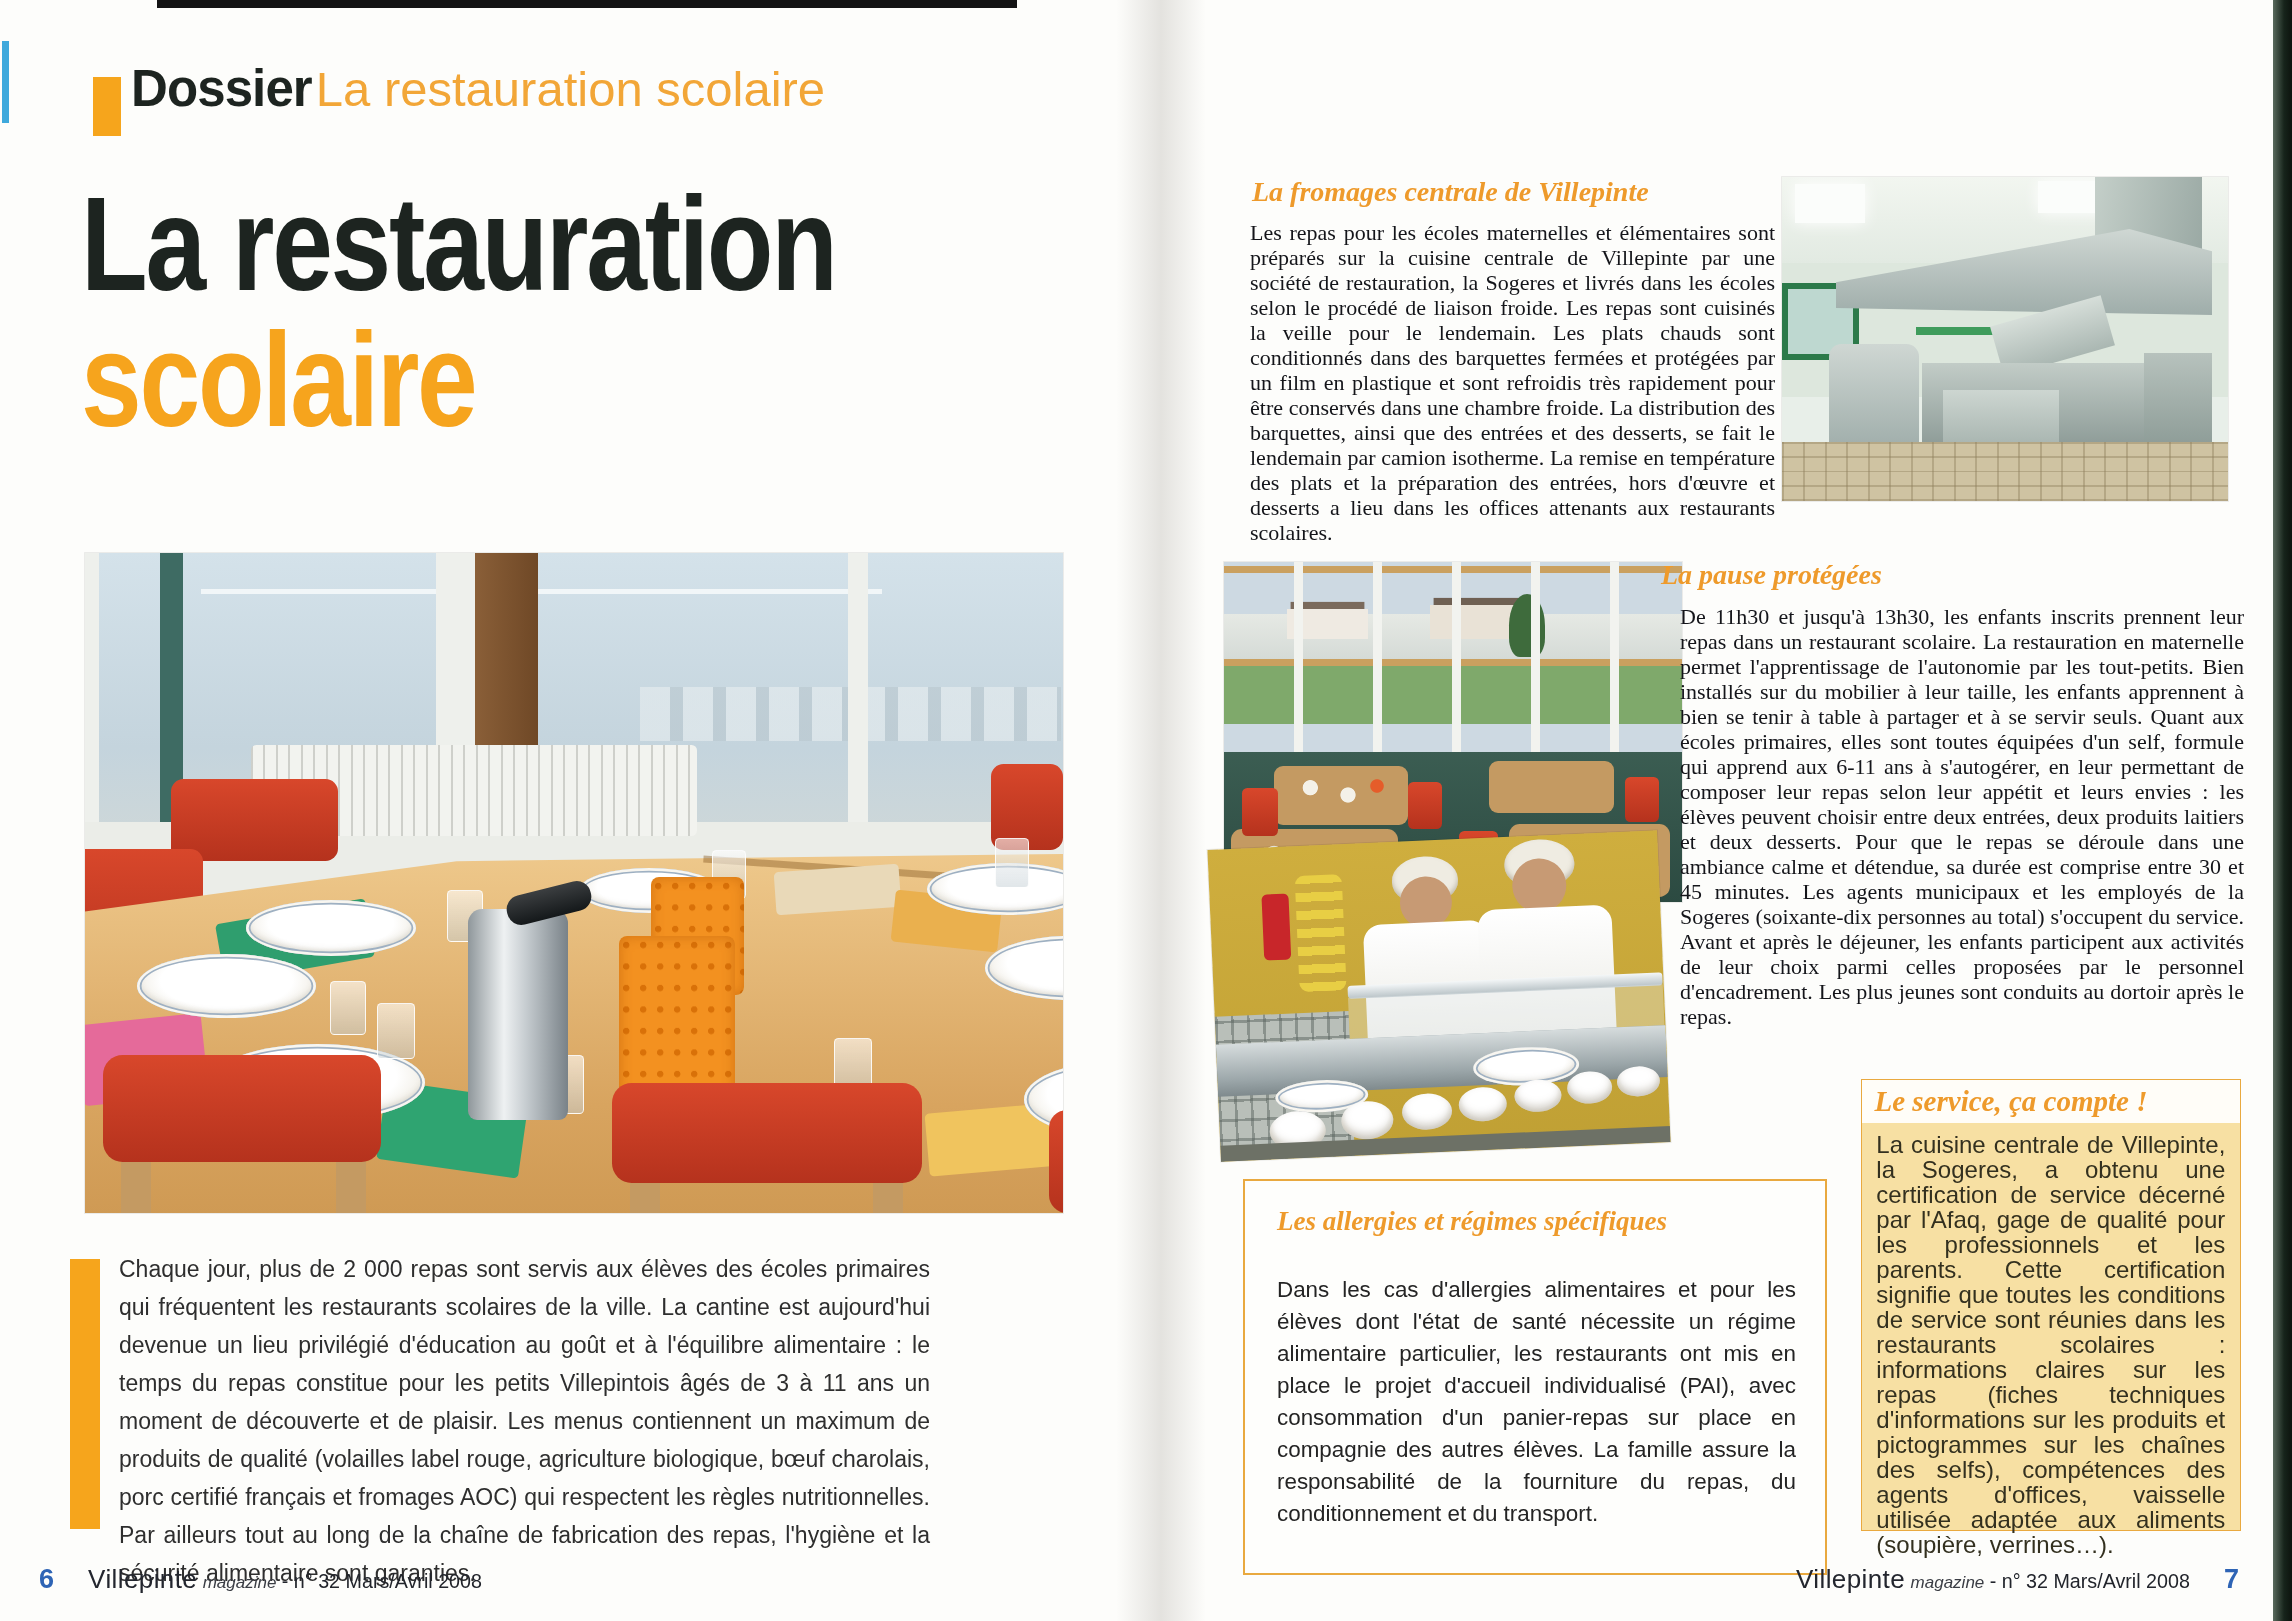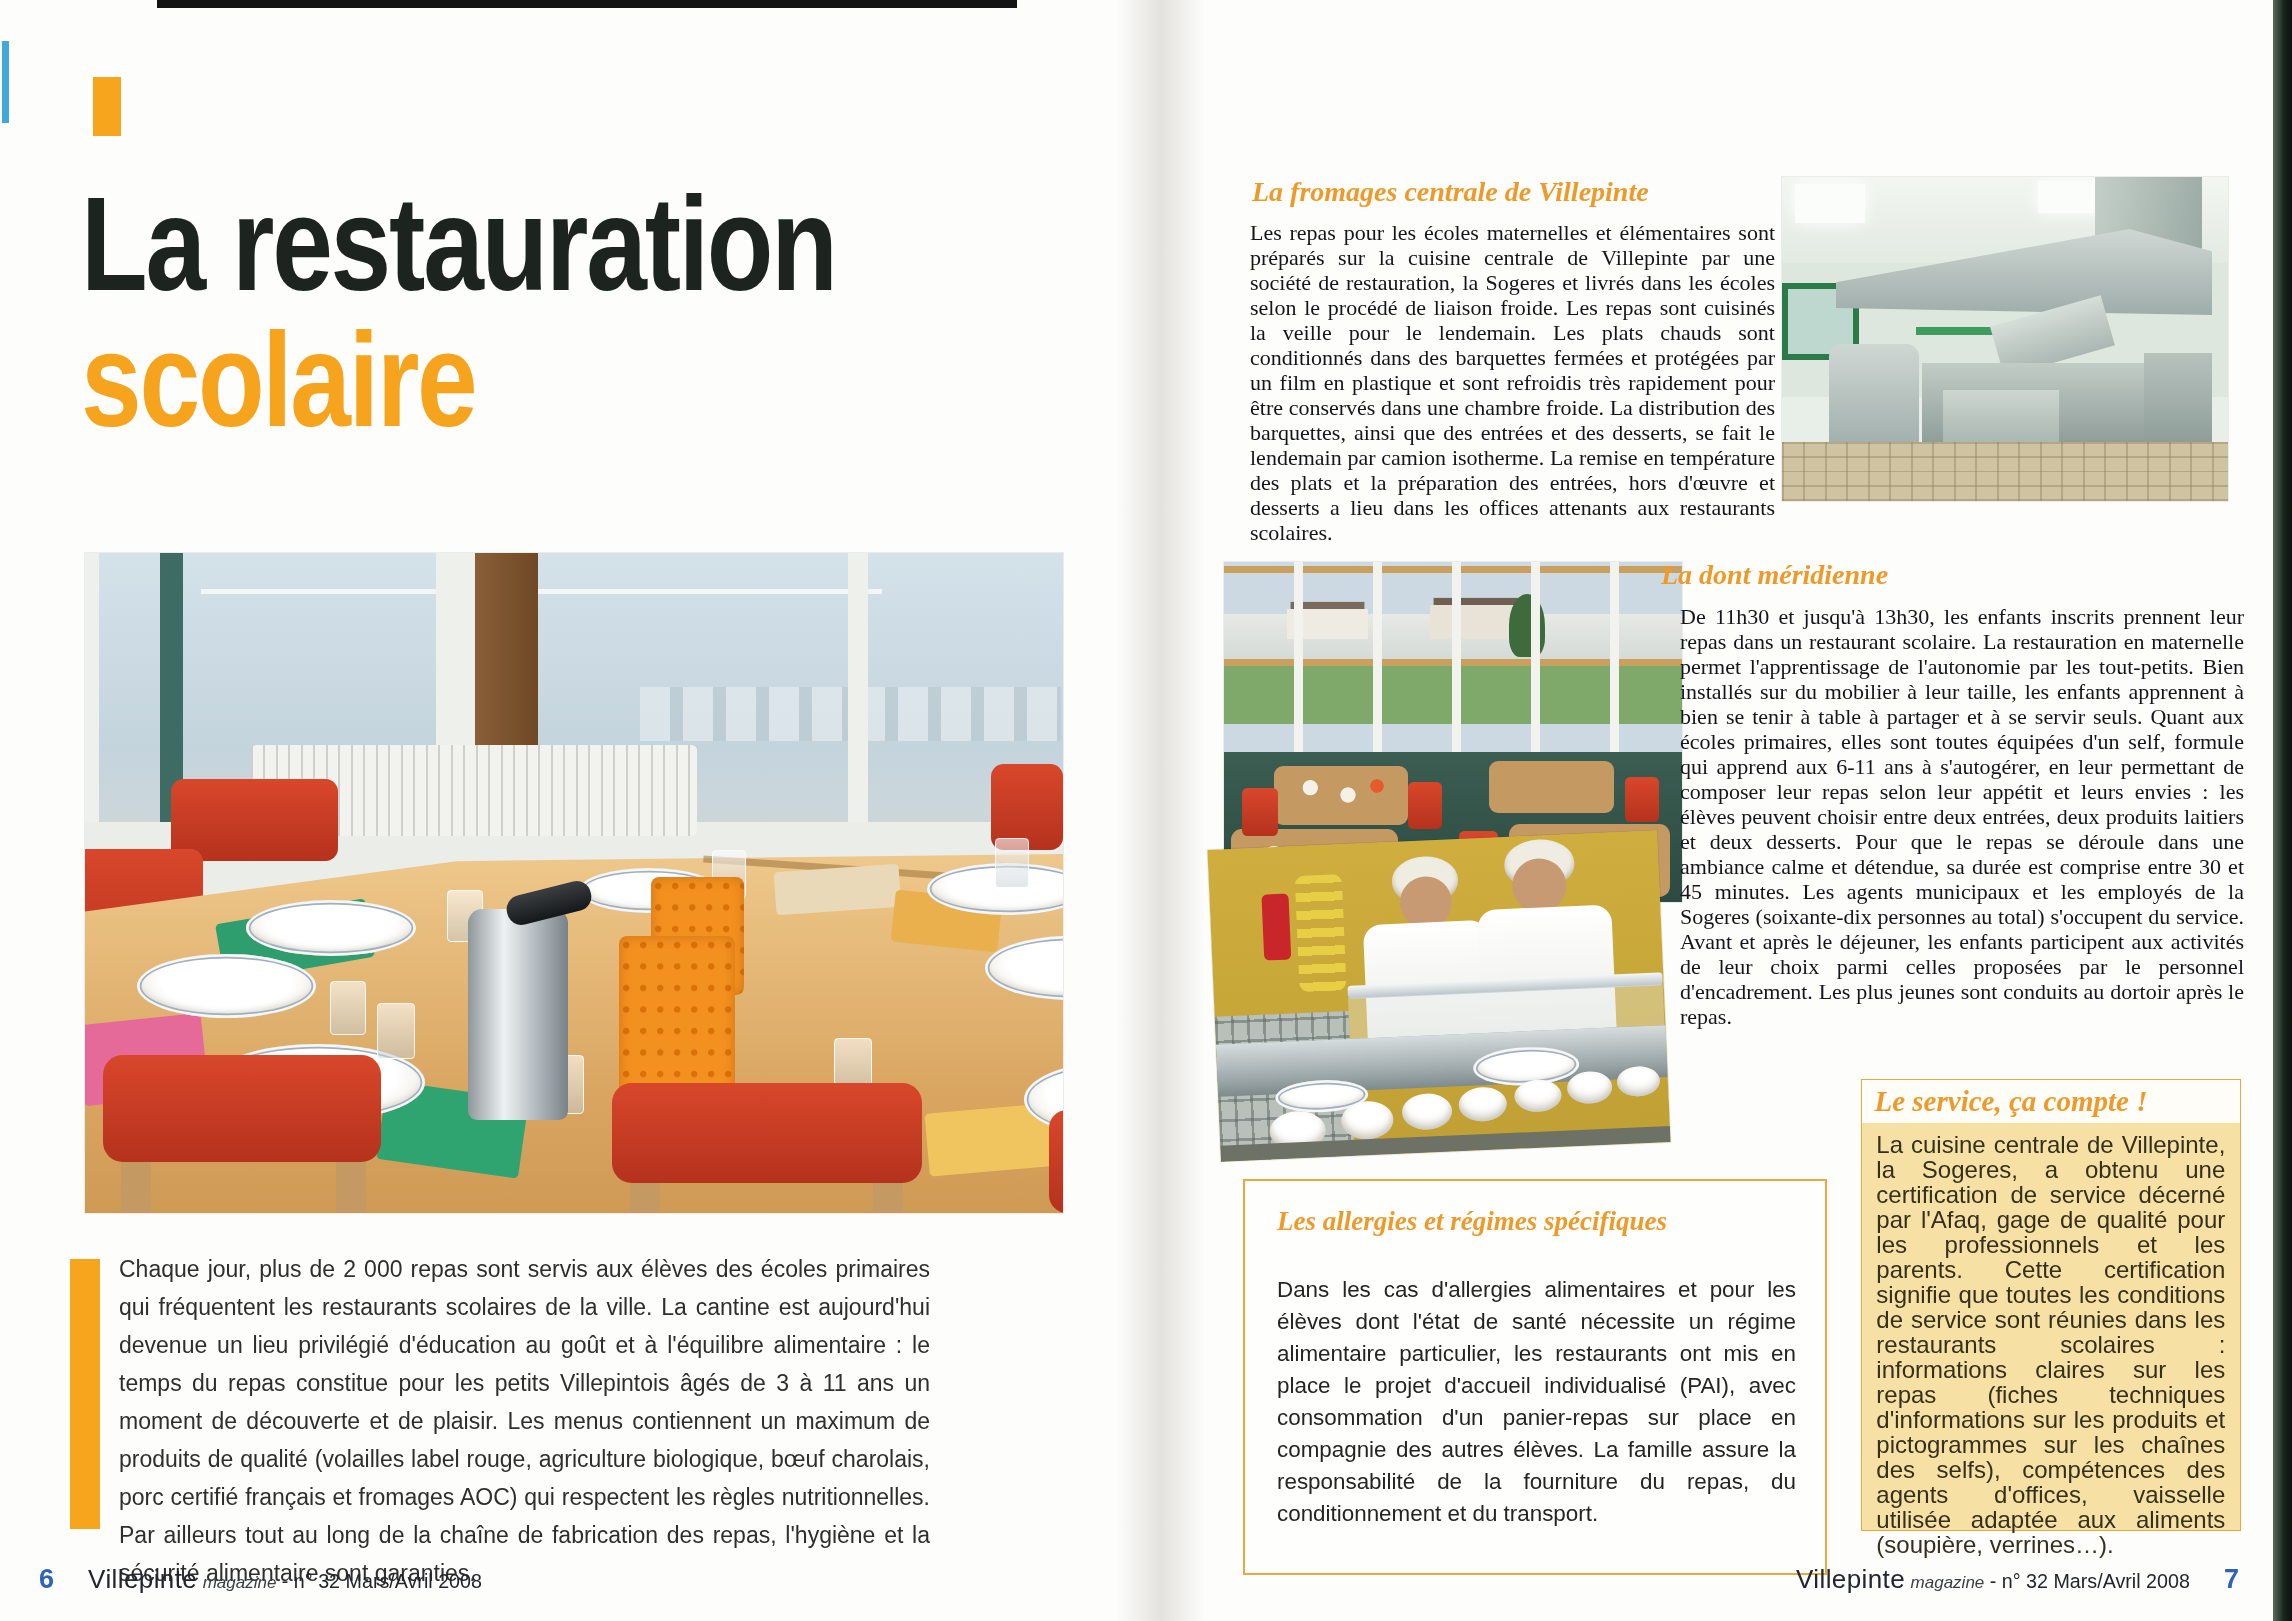--- a/index.html
+++ b/index.html
@@ -73,20 +73,21 @@
 </style>
 </head>
 <body>
 
 <div class="spread">
 
   <div class="abs top-strip"></div>
   <div class="abs blue-tick"></div>
 
   <div class="abs kicker-block"></div>
+  <div class="abs kicker"><b>Dossier</b>&nbsp;<span>La restauration scolaire</span></div>
 
   <h1 class="abs title" style="margin:0;"><span class="t1">La restauration</span><br><span class="t2">scolaire</span></h1>
 
   <div class="abs photo" style="left:85px;top:553px;width:978px;height:660px;">
     <div class="abs" style="left:0;top:0;width:100%;height:278px;background:linear-gradient(#d4e2ea,#c4d4dd 70%,#cdd7d9);"></div>
     <div class="abs" style="left:116px;top:36px;width:681px;height:5.4px;background:rgba(255,255,255,.7);"></div>
     <div class="abs" style="left:555px;top:134px;width:421px;height:54px;background:repeating-linear-gradient(90deg,#e8eef0 0 30px,#b9c7ce 30px 43px);opacity:.6;"></div>
     <div class="abs" style="left:75px;top:0;width:23px;height:278px;background:#3e6b63;"></div>
     <div class="abs" style="left:0;top:0;width:14.3px;height:278px;background:#eef0ec;"></div>
     <div class="abs" style="left:351px;top:0;width:39px;height:278px;background:#eef0ec;"></div>
@@ -213,21 +214,21 @@
     <div class="abs bowl" style="left:50px;top:265px;width:56px;height:39px;"></div>
     <div class="abs bowl" style="left:122px;top:258px;width:52px;height:38px;"></div>
     <div class="abs bowl" style="left:183px;top:253px;width:50px;height:36px;"></div>
     <div class="abs bowl" style="left:240px;top:249px;width:48px;height:34px;"></div>
     <div class="abs bowl" style="left:296px;top:244px;width:47px;height:32px;"></div>
     <div class="abs bowl" style="left:349px;top:238px;width:45px;height:32px;"></div>
     <div class="abs bowl" style="left:399px;top:235px;width:43px;height:30px;"></div>
     <div class="abs" style="left:0;top:296px;width:450px;height:16px;background:#6d7166;"></div>
   </div>
 
-  <div class="abs sec-h" style="left:1661px;top:559px;">La dont méridienne</div>
+  <div class="abs sec-h" style="left:1661px;top:559px;">La pause protégées</div>
   <div class="abs serif-body" style="left:1680px;top:604px;width:564px;height:457px;">De 11h30 et jusqu'à 13h30, les enfants inscrits prennent leur repas dans un restaurant scolaire. La restauration en maternelle permet l'apprentissage de l'autonomie par les tout-petits. Bien installés sur du mobilier à leur taille, les enfants apprennent à bien se tenir à table à partager et à se servir seuls. Quant aux écoles primaires, elles sont toutes équipées d'un self, formule qui apprend aux 6-11 ans à s'autogérer, en leur permettant de composer leur repas selon leur appétit et leurs envies : les élèves peuvent choisir entre deux entrées, deux produits laitiers et deux desserts. Pour que le repas se déroule dans une ambiance calme et détendue, sa durée est comprise entre 30 et 45 minutes. Les agents municipaux et les employés de la Sogeres (soixante-dix personnes au total) s'occupent du service. Avant et après le déjeuner, les enfants participent aux activités de leur choix parmi celles proposées par le personnel d'encadrement. Les plus jeunes sont conduits au dortoir après le repas.</div>
 
   <div class="abs box-allergies">
     <div class="sec-h">Les allergies et régimes spécifiques</div>
     <p style="top:93px;">Dans les cas d'allergies alimentaires et pour les élèves dont l'état de santé nécessite un régime alimentaire particulier, les restaurants ont mis en place le projet d'accueil individualisé (PAI), avec consommation d'un panier-repas sur place en compagnie des autres élèves. La famille assure la responsabilité de la fourniture du repas, du conditionnement et du transport.</p>
   </div>
 
   <div class="abs box-service">
     <div class="head-band"></div>
     <div class="sec-h">Le service, ça compte !</div>

